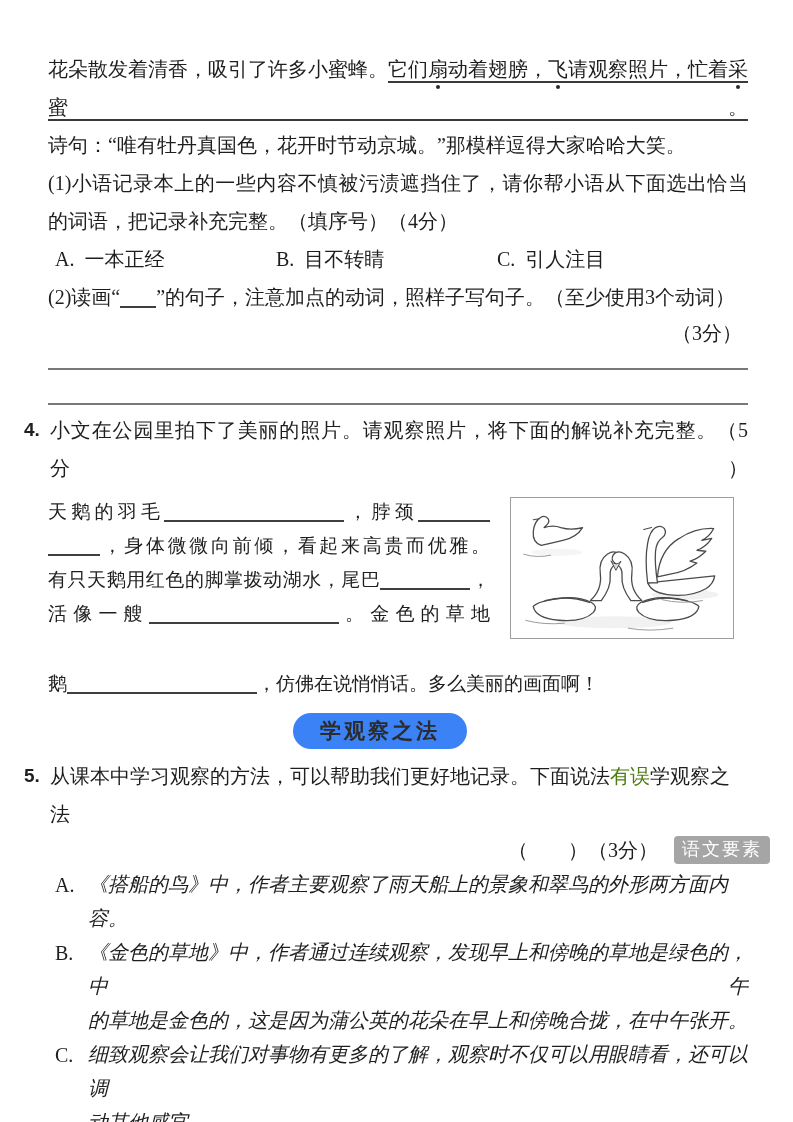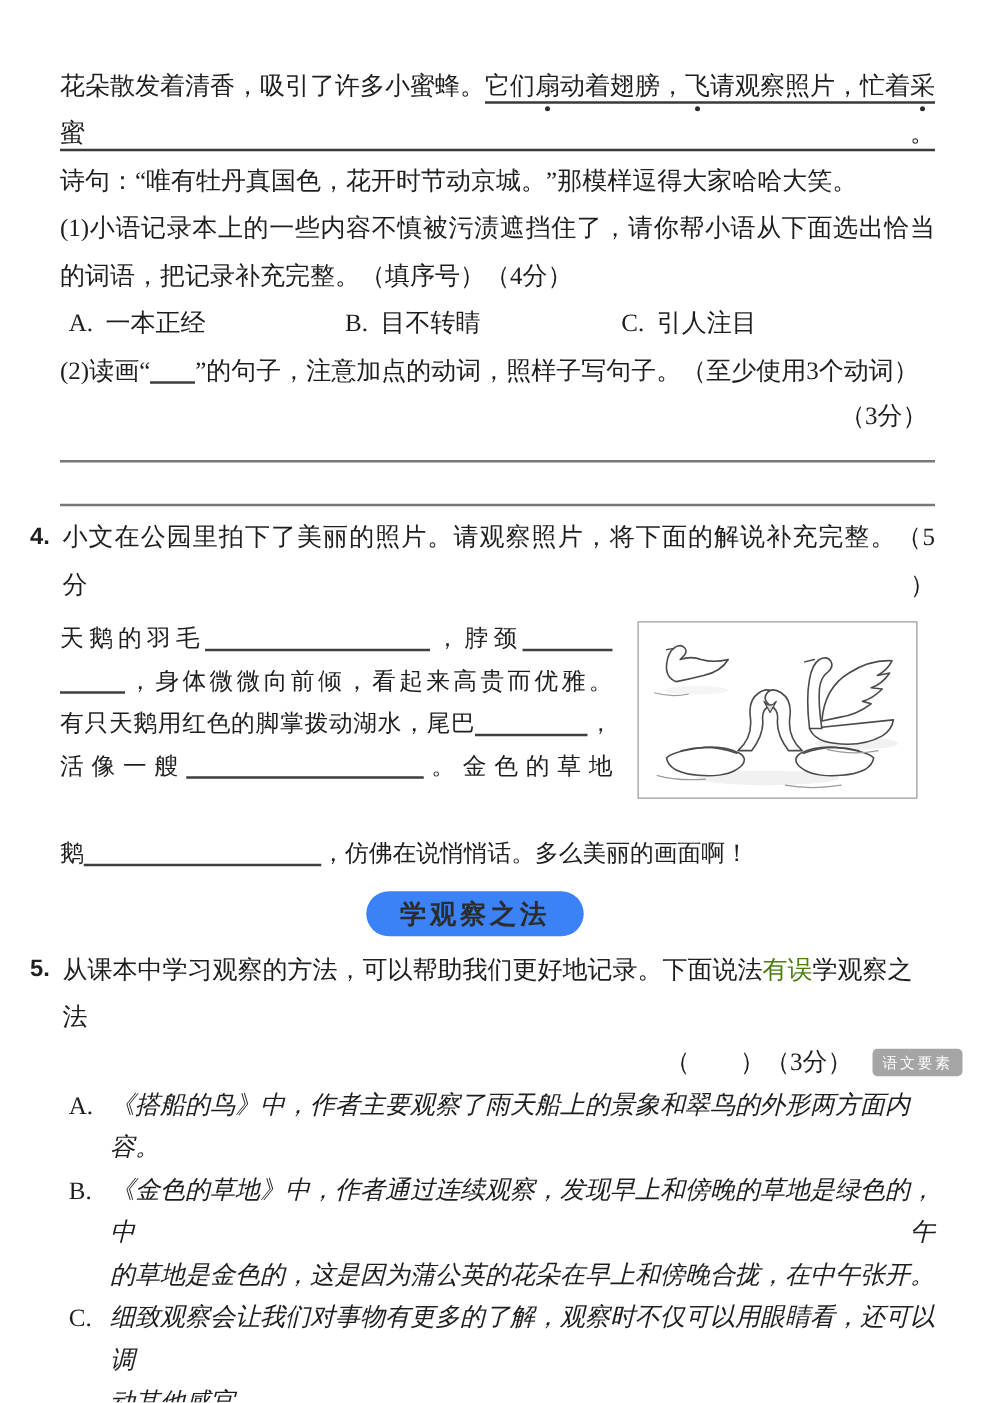--- a/index.html
+++ b/index.html
@@ -59,22 +59,22 @@
     display:inline-block; background:#3b82f6; color:#2c2c2c;
     border-radius:19px; padding:4px 27px; font-weight:bold; font-size:21px;
     font-family:"Liberation Sans", sans-serif; letter-spacing:3px;
   }
   .em-gray { color:#4d7c0f; }
   .q5row2 {
     display:flex; justify-content:flex-end; align-items:center; gap:16px;
     line-height:34px; margin-right:-22px;text-align:right;
   }
   .badge {
-    background:#a5a5a5; color:#ffffff; font-size:12px; line-height:1;
-    font-family:Liberation Serif, serif; padding:5px 8px;
+    background:#a5a5a5; color:#ffffff; font-size:18px; line-height:1;
+    font-family:Liberation Mono, monospace; padding:5px 8px;
     border-radius:4px; letter-spacing:2px;
   }
   .opt5 { display:flex; padding-left:7px; }
   .opt5 .olabel { width:33px; flex:none; line-height:36px; }
   .opt5 .olines { flex:1; }
   .opt5 .olines .line { line-height:34px;font-style:italic; }
 </style>
 </head>
 <body>
 

